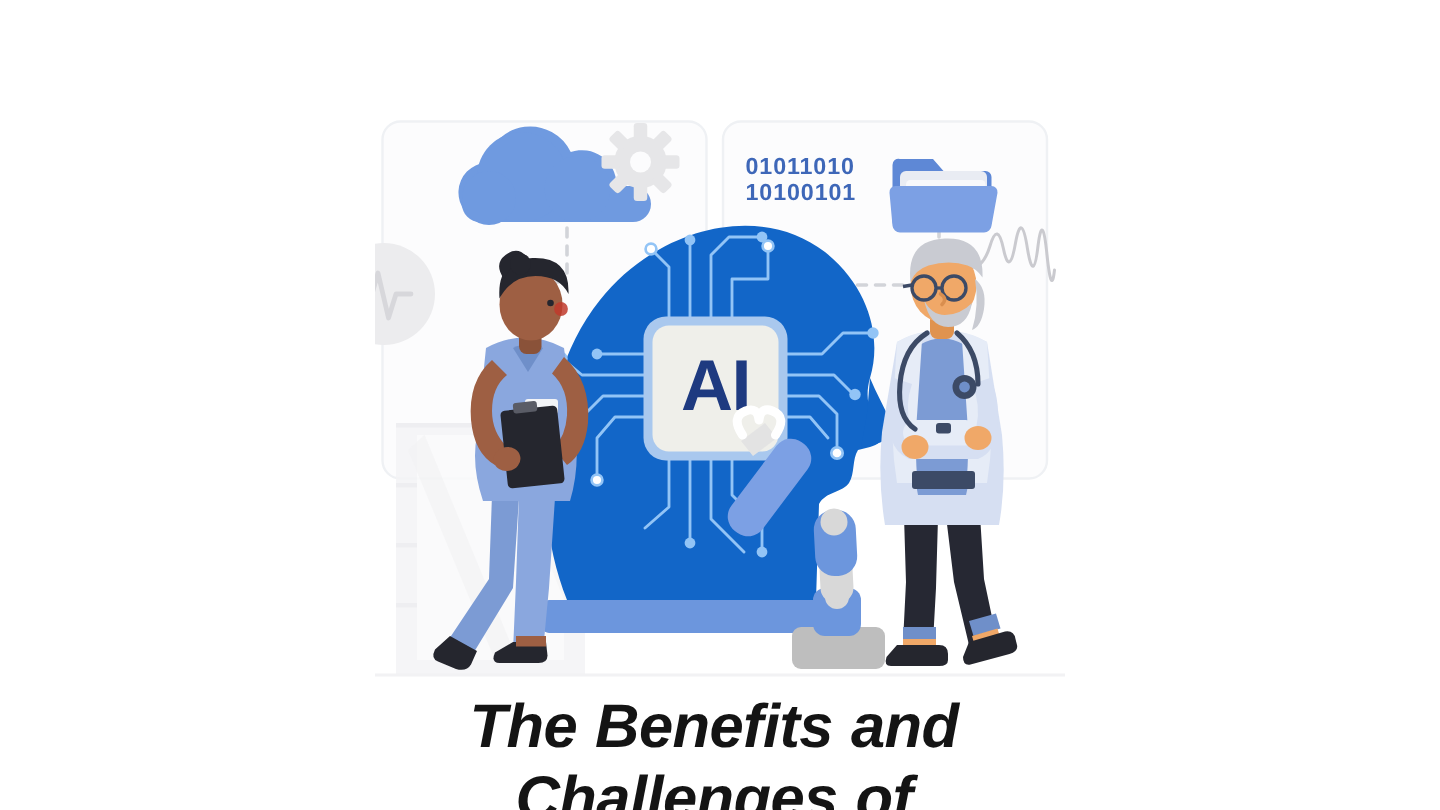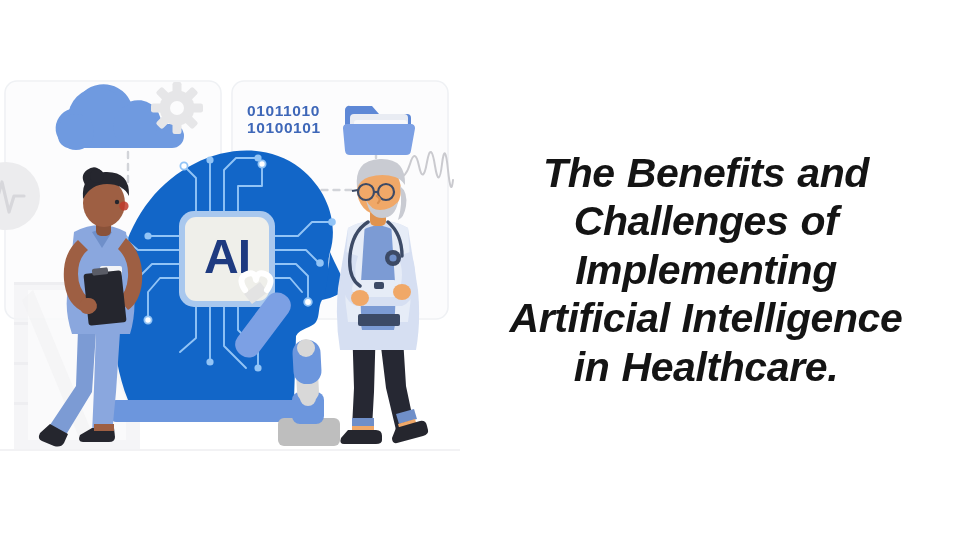--- a/index.html
+++ b/index.html
@@ -8,21 +8,21 @@
     width:960px; height:540px;
     background:#ffffff;
     font-family:"Liberation Sans", sans-serif;
     overflow:hidden;
   }
   #slide {
     position:relative;
     width:960px; height:540px;
     background:#ffffff;
     display:flex;
-    flex-direction:row;
+    flex-direction:column;
     align-items:center;
   }
 
   
   .illustration-pane {
     position:relative;
     width:460px; height:540px;
     flex:0 0 460px;
     background:#ffffff;
     overflow:hidden;

